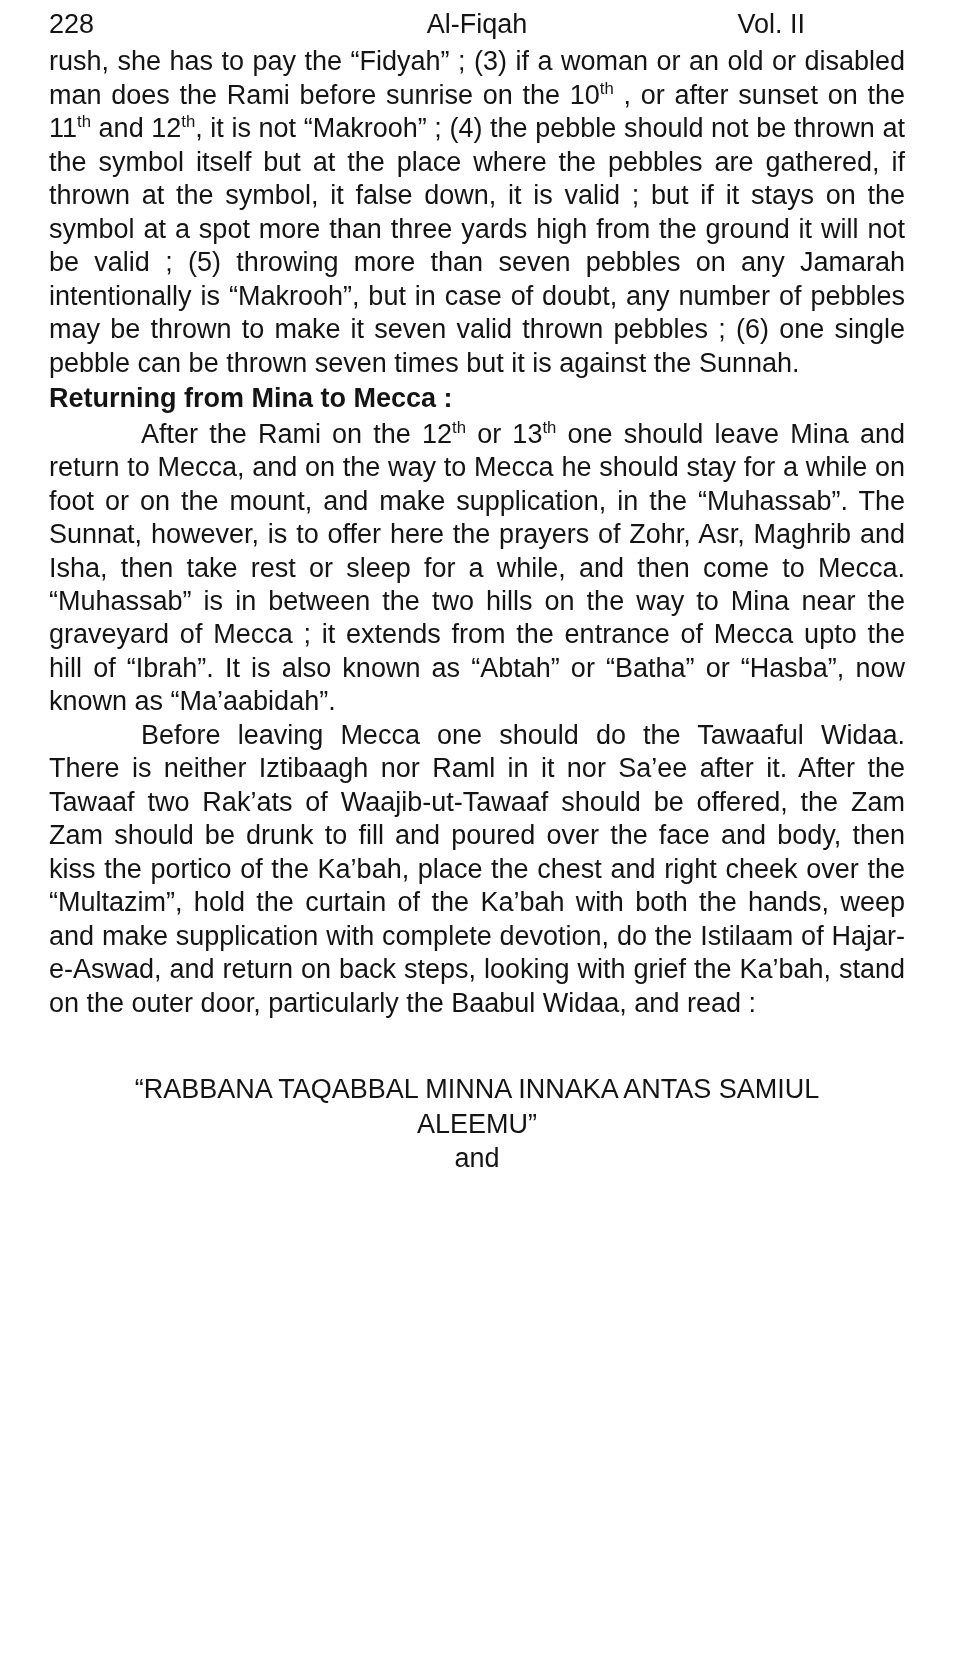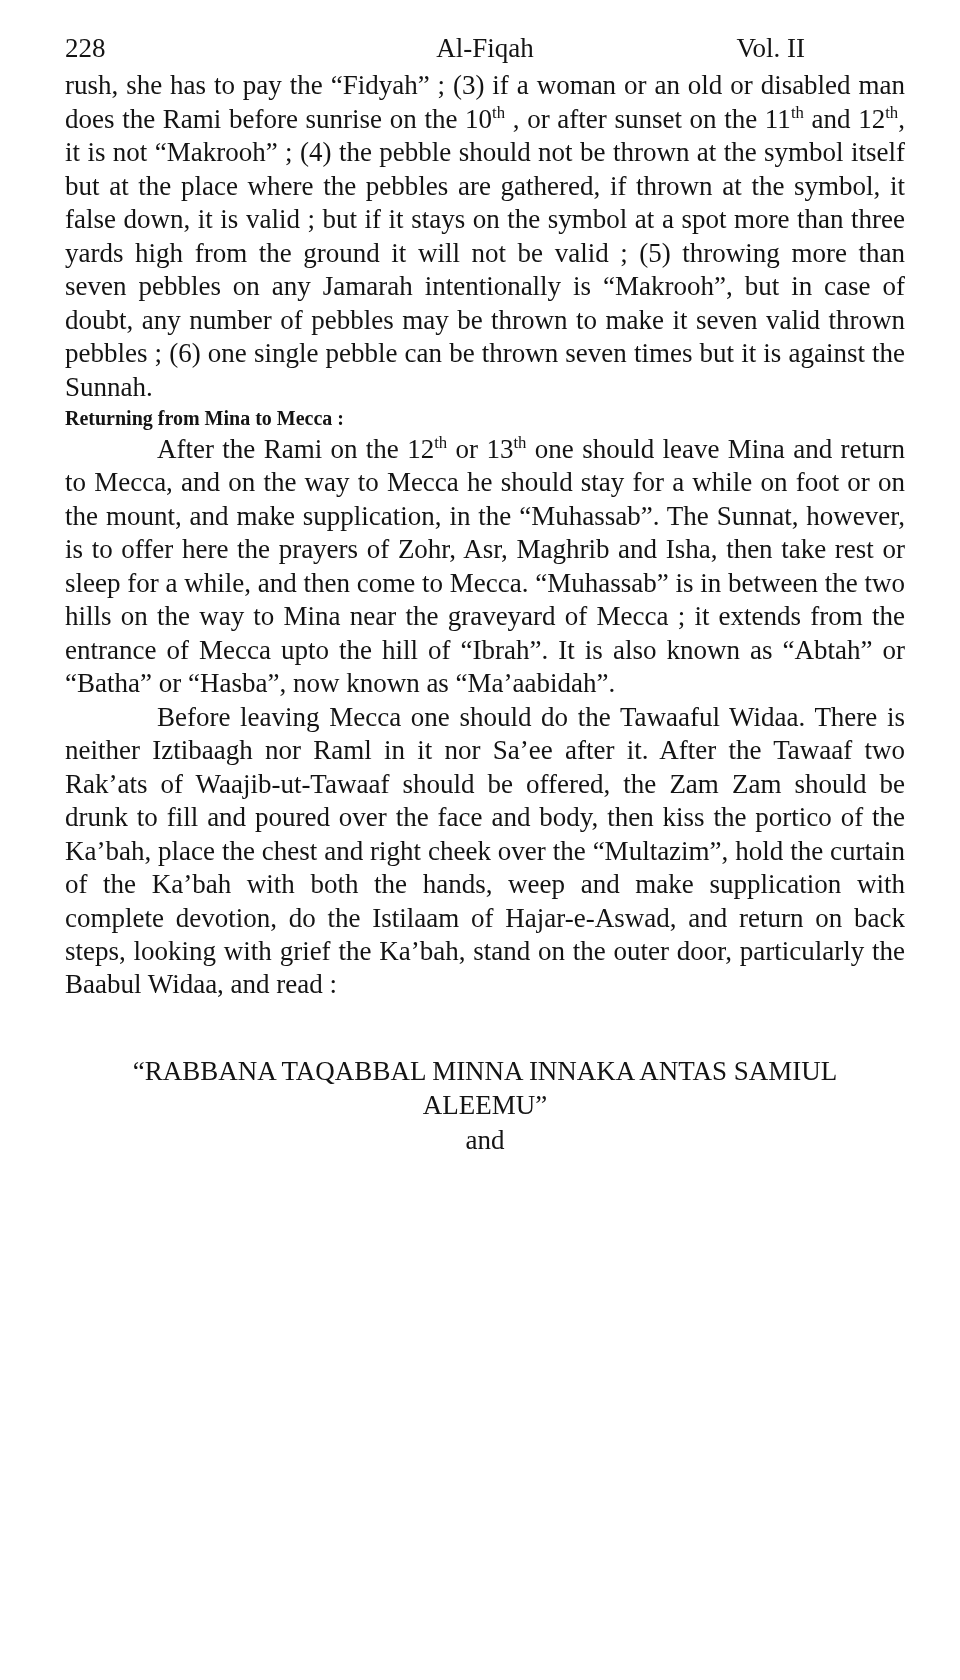--- a/index.html
+++ b/index.html
@@ -7,44 +7,44 @@
     padding: 0;
     background: #ffffff;
   }
   .page {
     position: relative;
     width: 960px;
     height: 1680px;
     box-sizing: border-box;
     background: #ffffff;
     color: #141414;
-    font-family: Liberation Serif, serif;
+    font-family: Liberation Sans, sans-serif;
     font-size: 27px;
     line-height: 1.24;
-    padding: 8px 55px 0 65px;
+    padding: 8px 55px 0 49px;
     overflow: hidden;
   }
   .header {
     display: grid;
     grid-template-columns: 1fr auto 1fr;
     align-items: baseline;
     margin-bottom: 4px;
   }
   .header .pg   { justify-self: start; }
   .header .title{ justify-self: center; }
-  .header .vol  { justify-self: end; margin-right: 100px; margin-top: 24px; }
+  .header .vol  { justify-self: end; margin-right: 100px; }
   p.para {
     margin: 0;
     text-align: justify;
   }
   p.para.indent {
     text-indent: 92px;
   }
   h2.heading {
-    font-size: 20px;
+    font-size: 27px;
     font-weight: bold;
     margin: 2px 0 2px 0;
     text-align: left;
   }
   sup.ord {
     font-size: 0.62em;
     line-height: 0;
     vertical-align: super;
   }
   .dua {

